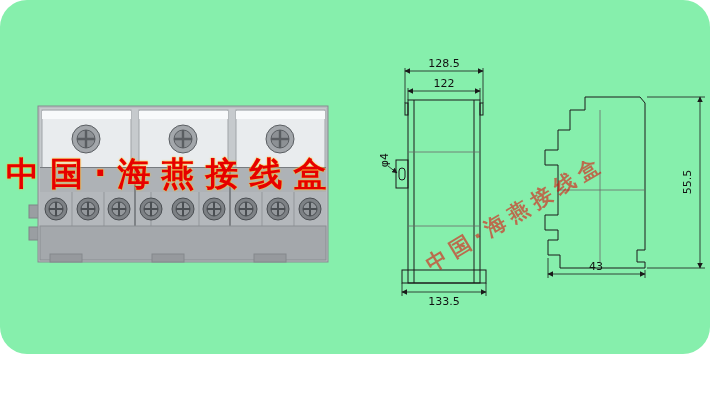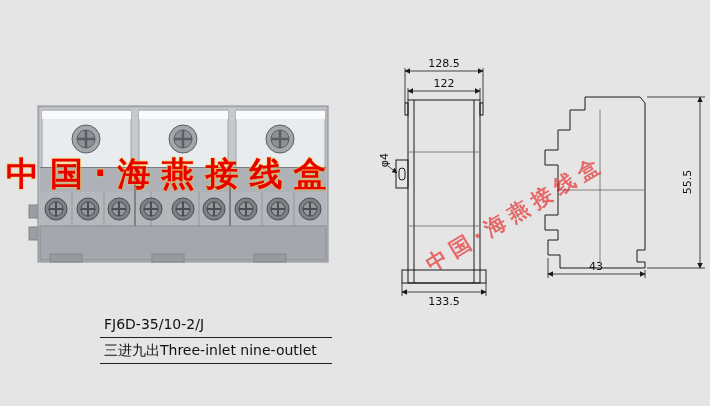--- a/index.html
+++ b/index.html
@@ -1,17 +1,17 @@
 <!DOCTYPE html>
 <html><head>
 <meta charset="utf-8">
 <style>
   html,body{margin:0;padding:0;background:#fff;}
-  #page{position:relative;width:710px;height:406px;background:#e5e5e5;overflow:hidden;
-        font-family:"DejaVu Sans","Liberation Sans",sans-serif;}
+  #page{position:relative;width:710px;height:354px;background:#86efac;overflow:hidden;
+        font-family:"DejaVu Sans","Liberation Sans",sans-serif;border-radius:27px;}
   #drawing-layer{position:absolute;left:0;top:0;z-index:1;}
   .wm-main{position:absolute;left:6px;top:152px;z-index:5;
            font-size:33px;font-weight:bold;color:#e60000;letter-spacing:11px;
            white-space:nowrap;text-shadow:0 0 2px #ffcc33,0 0 1px #ffaa00;
            font-family:"DejaVu Sans",sans-serif;}
   .wm-side{position:absolute;left:428px;top:252px;z-index:5;
            font-size:21px;font-weight:bold;color:rgba(230,0,0,0.55);letter-spacing:6px;
            white-space:nowrap;transform:rotate(-31deg);transform-origin:left center;
            font-family:"DejaVu Sans",sans-serif;}
   .caption{position:absolute;left:100px;top:312px;width:232px;z-index:4;color:#111;}
@@ -186,18 +186,14 @@
     </g>
     <g font-size="11" text-anchor="middle">
       <text x="691" y="182" transform="rotate(-90 691 182)">55.5</text>
       <text x="596" y="270">43</text>
     </g>
   </svg>
 
   <div class="wm-main">中国·海燕接线盒</div>
   <div class="wm-side">中国·海燕接线盒</div>
 
-  <div class="caption">
-    <div class="row">FJ6D-35/10-2/J</div>
-    <div class="row">三进九出Three-inlet nine-outlet</div>
-  </div>
 
 </div>
 
 </body></html>

